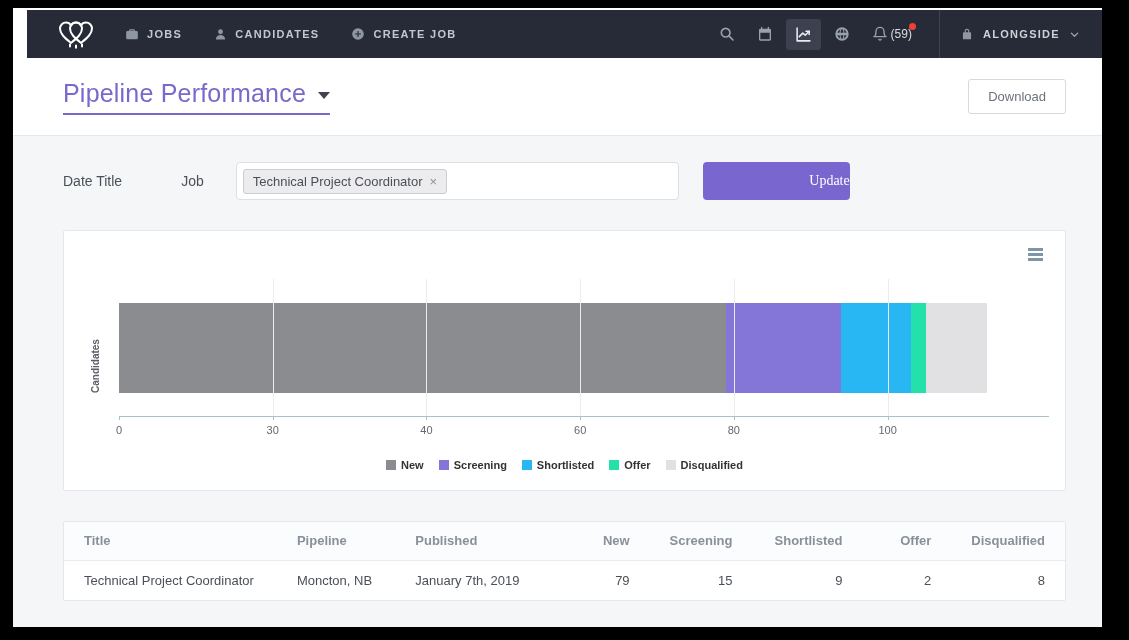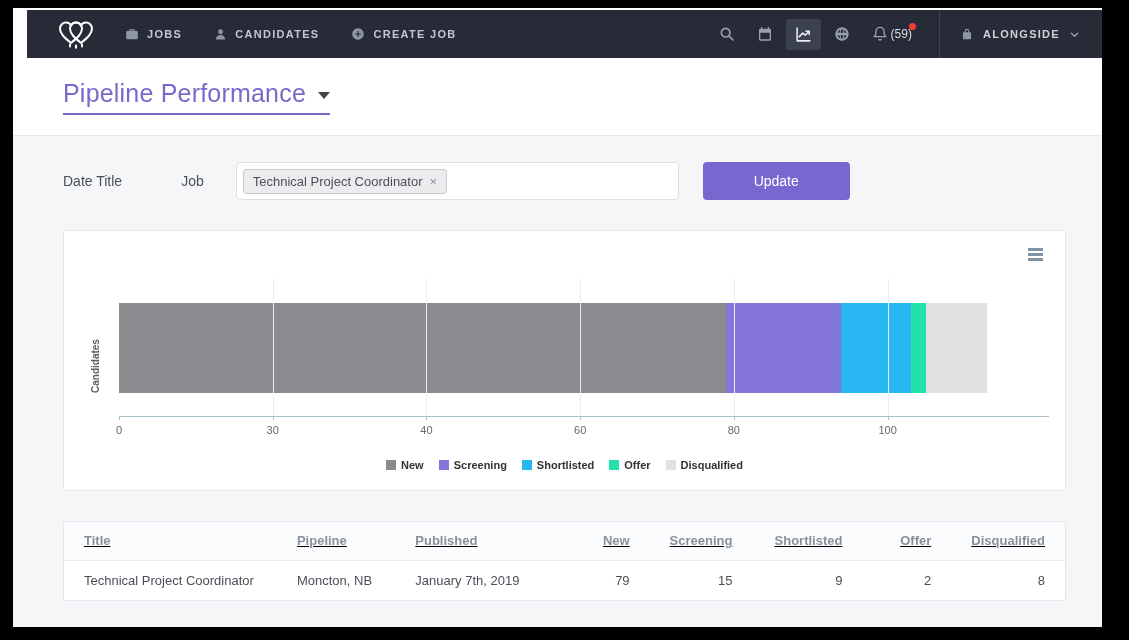--- a/index.html
+++ b/index.html
@@ -42,21 +42,21 @@
   .flabel.job { margin:0 32px 0 31px; }
   .date-input { width:221px; height:38px; background:#fff; border:1px solid #dcdfe4; border-radius:4px;
                 display:flex; align-items:center; justify-content:center; gap:9px; font-size:14px; color:#4b5058; cursor:pointer; }
   .date-input .dicon { color:#4b5058; display:flex; }
   .job-input { width:443px; height:38px; background:#fff; border:1px solid #dcdfe4; border-radius:4px;
                display:flex; align-items:center; padding:0 6px; cursor:text; }
   .tag { background:#ececee; border:1px solid #c9ccd1; border-radius:3px; padding:4px 9px;
          font-size:13px; color:#4b5058; display:inline-flex; align-items:center; gap:7px; }
   .tag-x { color:#8a8f98; font-size:13px; cursor:pointer; line-height:1; }
   .update { margin-left:24px; width:147px; height:38px; background:#7a66cf; border:none; border-radius:4px;
-            color:#fff; font-size:14px; cursor:pointer; font-family:Liberation Sans, sans-serif; }
+            color:#fff; font-size:14px; cursor:pointer; font-family:Liberation Serif, serif;text-align:right; }
 
   
   .chart-card { margin-top:30px; height:261px; background:#fff; border:1px solid #e4e7ec; border-radius:2px; position:relative; }
   .burger { position:absolute; top:15px; right:20px; display:flex; flex-direction:column; gap:2px; cursor:pointer; padding:2px; }
   .burger i { display:block; width:15px; height:3px; background:#7f94a6; }
   .ylabel { position:absolute; left:26px; top:72px; height:90px; display:flex; align-items:center;
             writing-mode:vertical-rl; transform:rotate(180deg); font-size:10px; font-weight:700; color:#5a5e66; }
   .plot { position:absolute; left:55px; top:48px; width:930px; height:138px; border-bottom:1px solid #a9c2ca; }
   .gridline { position:absolute; top:0; bottom:0; width:1px; background:#ececec; z-index:3; }
   .bar { position:absolute; left:0; top:24px; width:100%; height:90px; display:flex; z-index:2; }
@@ -64,21 +64,21 @@
   .tickmark { position:absolute; top:100%; width:1px; height:4px; background:#a9c2ca; }
   .tick-label { position:absolute; top:calc(100% + 8px); transform:translateX(-50%); font-size:11px; color:#63686f; }
   .legend { position:absolute; left:0; right:0; bottom:19px; display:flex; justify-content:center; align-items:center; gap:15px; }
   .legend-item { display:flex; align-items:center; gap:5px; cursor:pointer; }
   .legend-swatch { width:10px; height:10px; }
   .legend-label { font-size:11px; color:#333; font-weight:700; }
 
   
   .table-card { margin-top:30px; background:#fff; border:1px solid #e4e7ec; border-radius:2px; }
   table { width:100%; border-collapse:collapse; }
-  thead tr { background:#fbfcfd;text-decoration:underline; }
+  thead tr { background:#fbfcfd; }
   th { height:38px; font-size:13px; font-weight:700; color:#8a909b; text-align:left; padding:0 20px; border-bottom:1px solid #e9ebee; }
   td { height:40px; font-size:13px; color:#4b5058; padding:0 20px; }
   th.num, td.num { text-align:right; }
   th:nth-child(1){width:22%;} th:nth-child(2){width:12%;} th:nth-child(3){width:17%;}
   th:nth-child(4){width:9%;}  th:nth-child(5){width:10%;} th:nth-child(6){width:11%;}
   th:nth-child(7){width:9%;}  th:nth-child(8){width:10%;}
 </style>
 </head>
 <body>
 
@@ -169,20 +169,21 @@
           </svg>
       </div>
     </div>
   </nav>
 
   <div class="header-row">
     <div class="title-wrap">
       <h1>Pipeline Performance</h1>
       <span class="title-caret"></span>
     </div>
+    <button class="download">Download</button>
   </div>
 
   <div class="content">
 
     <div class="filter-row">
       <span class="flabel first">Date Title</span>
       <span class="flabel job">Job</span>
       <div class="job-input">
         <span class="tag">
           <span>Technical Project Coordinator</span>

